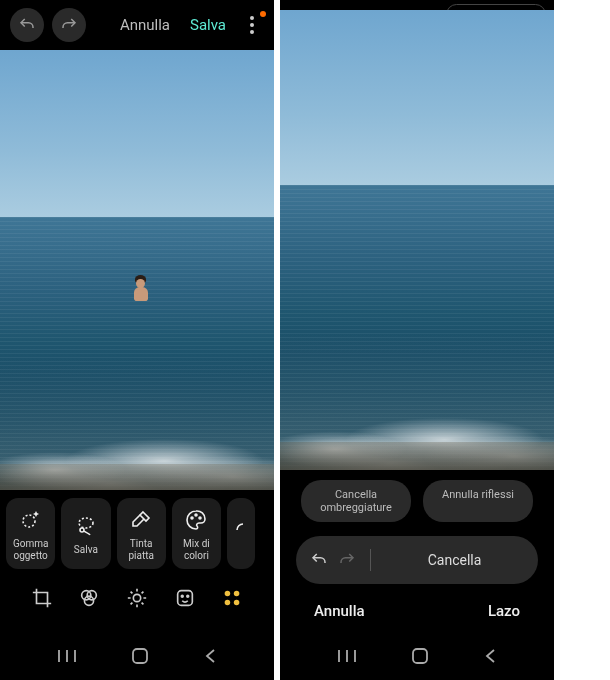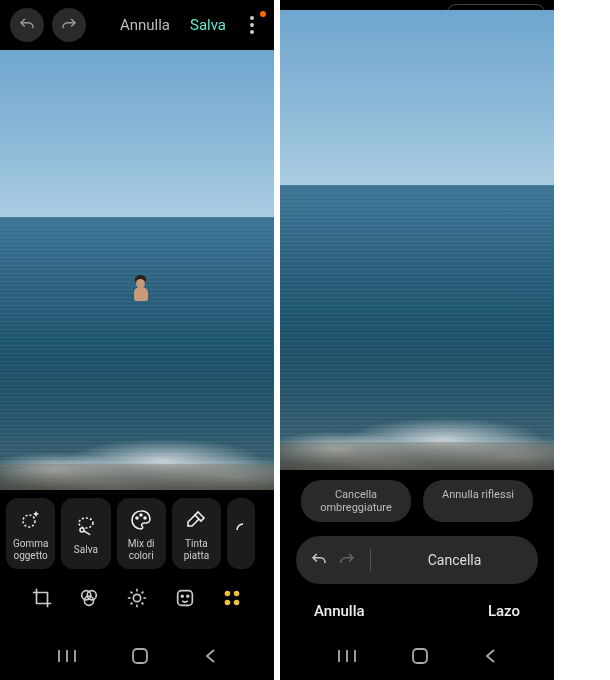--- a/index.html
+++ b/index.html
@@ -196,34 +196,34 @@
     <div class="tool">
       <svg width="24" height="24" viewBox="0 0 24 24" fill="none" stroke="#eee" stroke-width="1.6">
         <ellipse cx="12" cy="9" rx="7" ry="5" stroke-dasharray="2 2"></ellipse>
         <circle cx="8" cy="16" r="2"></circle>
           <path d="M10 17c2 2 5 2 6 4"></path>
       </svg>
       <div class="lbl">Salva</div>
     </div>
     <div class="tool">
       <svg width="24" height="24" viewBox="0 0 24 24" fill="none" stroke="#eee" stroke-width="1.6">
+        <path d="M14 4l6 6-3 3-6-6z"></path>
+          <path d="M11 7L4 14v4h4l7-7"></path>
+      </svg>
+      <div class="lbl">Tinta piatta</div>
+    </div>
+    <div class="tool">
+      <svg width="24" height="24" viewBox="0 0 24 24" fill="none" stroke="#eee" stroke-width="1.6">
         <path d="M12 3a9 9 0 100 18c2 0 2-2 1-3s0-3 2-3h2a4 4 0 004-4 8 8 0 00-9-8z"></path>
         <circle cx="8" cy="10" r="1" fill="#eee"></circle>
           <circle cx="12" cy="7" r="1" fill="#eee"></circle>
           <circle cx="16" cy="10" r="1" fill="#eee"></circle>
       </svg>
       <div class="lbl" style="white-space: pre-line;">Mix di
 colori</div>
-    </div>
-    <div class="tool">
-      <svg width="24" height="24" viewBox="0 0 24 24" fill="none" stroke="#eee" stroke-width="1.6">
-        <path d="M14 4l6 6-3 3-6-6z"></path>
-          <path d="M11 7L4 14v4h4l7-7"></path>
-      </svg>
-      <div class="lbl">Tinta piatta</div>
     </div>
     <div class="tool cut">
       <svg width="14" height="24" viewBox="0 0 12 24" fill="none" stroke="#eee" stroke-width="1.6">
           <path d="M2 8a6 6 0 016-6"></path>
         </svg>
     </div>
   </div>
 
   <div class="icons-row">
     <div class="ic">

